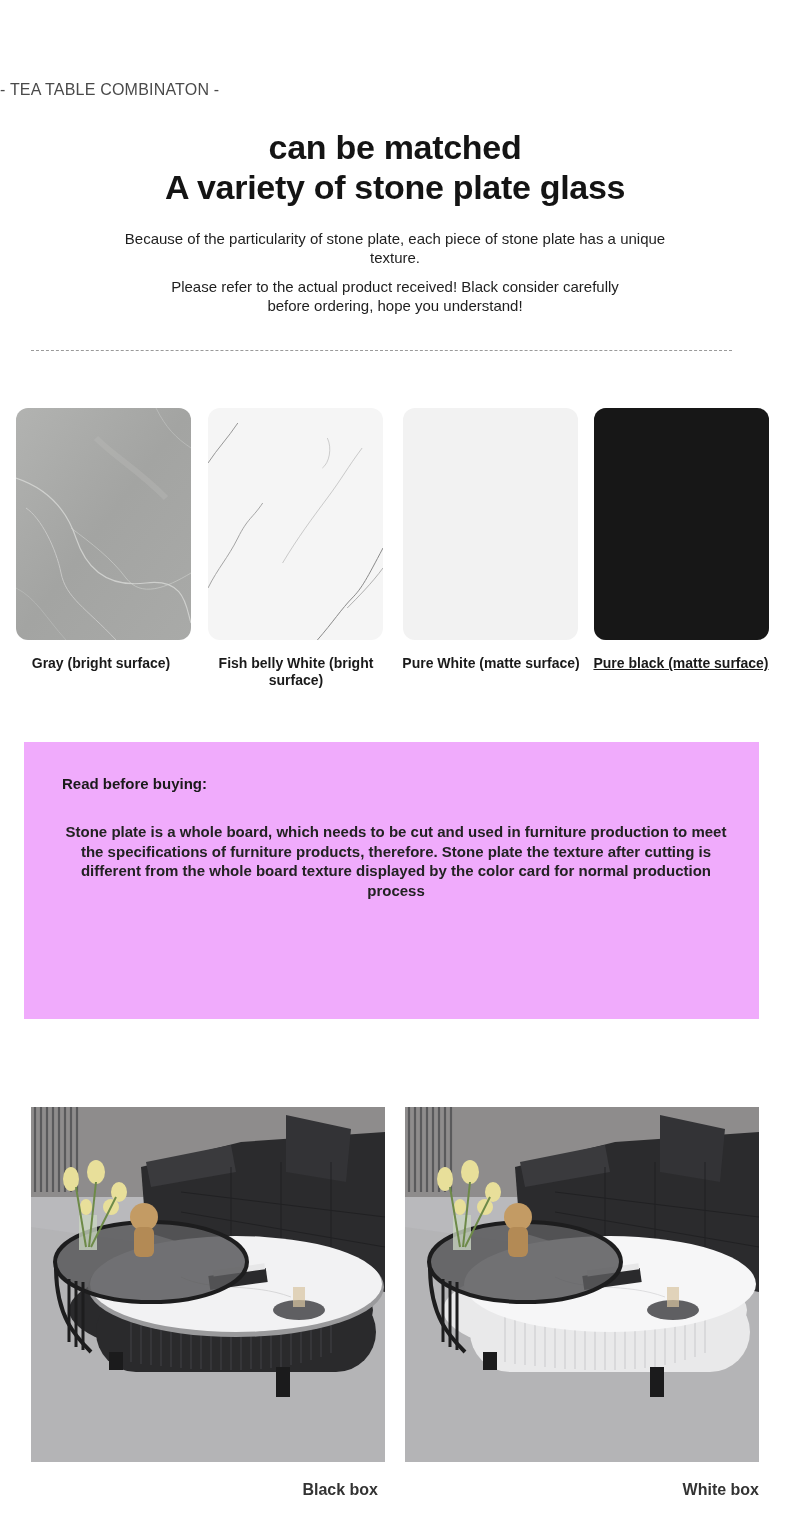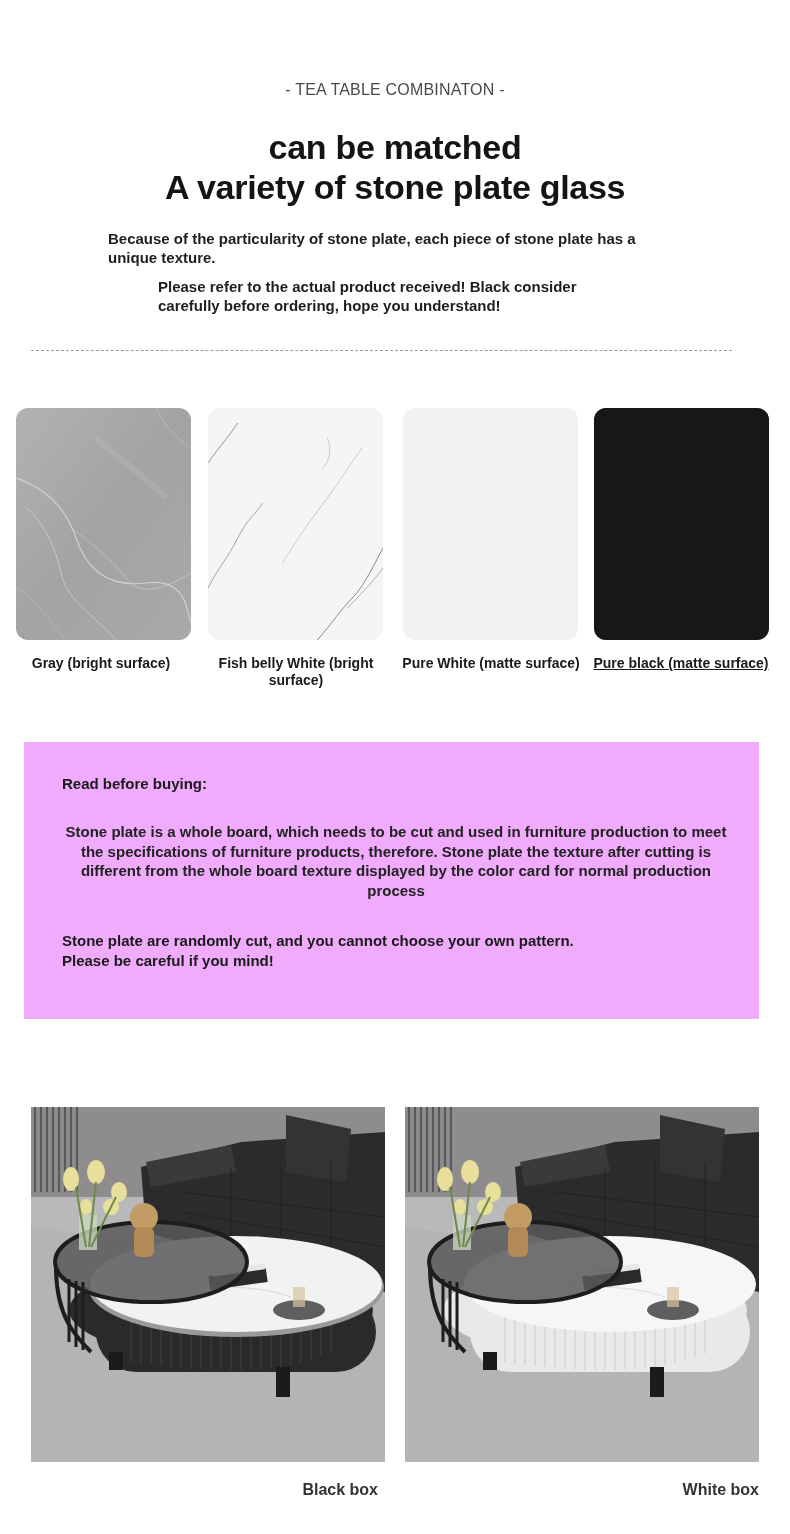--- a/index.html
+++ b/index.html
@@ -2,31 +2,31 @@
 <html><head>
   <meta charset="utf-8">
   <style>
     * { box-sizing: border-box; margin: 0; padding: 0; }
     html, body { width: 790px; height: 1534px; background: #ffffff; overflow: hidden; }
     body { position: relative; font-family: "Liberation Sans", "DejaVu Sans", sans-serif; color: #1a1a1a; }
 
     .abs { position: absolute; }
 
     .eyebrow {
-      top: 81px; left: 0; width: 790px; text-align: center;
+      top: 81px; left: 0; width: 790px; 
       font-size: 16px; color: #4a4a4a; letter-spacing: 0.2px;
     }
     .headline {
       top: 127px; left: 0; width: 790px; text-align: center;
       font-size: 34px; font-weight: 700; line-height: 40px; color: #141414;
       letter-spacing: -0.3px;
     }
     .intro {
-      left: 0; width: 790px; text-align: left;
-      font-size: 15px; font-weight: 700; line-height: 19px; color: #1e1e1e;
+      left: 0; width: 790px; text-align: center;
+      font-size: 15px; font-weight: 400; line-height: 19px; color: #1e1e1e;
     }
     .intro.p1 { top: 229px; padding: 0 108px; }
     .intro.p2 { top: 277px; padding: 0 158px; }
 
     .divider {
       top: 350px; left: 31px; width: 701px; height: 0;
       border-top: 1px dashed #9a9a9a;
     }
 
     .swatch {
@@ -121,21 +121,20 @@
 </div>
 
 <div class="swatch-label" style="left:6px;">Gray (bright surface)</div>
 <div class="swatch-label" style="left:201px;">Fish belly White (bright surface)</div>
 <div class="swatch-label" style="left:396px;">Pure White (matte surface)</div>
 <div class="swatch-label" style="left:586px;text-decoration:underline;">Pure black (matte surface)</div>
 
 <div class="abs notice">
   <div class="notice-title">Read before buying:</div>
   <p class="notice-body">Stone plate is a whole board, which needs to be cut and used in furniture production to meet the specifications of furniture products, therefore. Stone plate the texture after cutting is different from the whole board texture displayed by the color card for normal production process</p>
-  <p class="notice-warning">Stone plate are randomly cut, and you cannot choose your own pattern. Please be careful if you mind!</p>
 </div>
 
 <div class="photo" style="left:31px;">
   <svg viewBox="0 0 354 355" preserveAspectRatio="none">
     <rect width="354" height="355" fill="#b4b4b6"></rect>
     <rect y="0" width="354" height="95" fill="#8e8c8c"></rect>
     <g stroke="#5a5a5c" stroke-width="2.2">
       <line x1="4" y1="0" x2="4" y2="85"></line>
         <line x1="10" y1="0" x2="10" y2="85"></line>
         <line x1="16" y1="0" x2="16" y2="85"></line>

